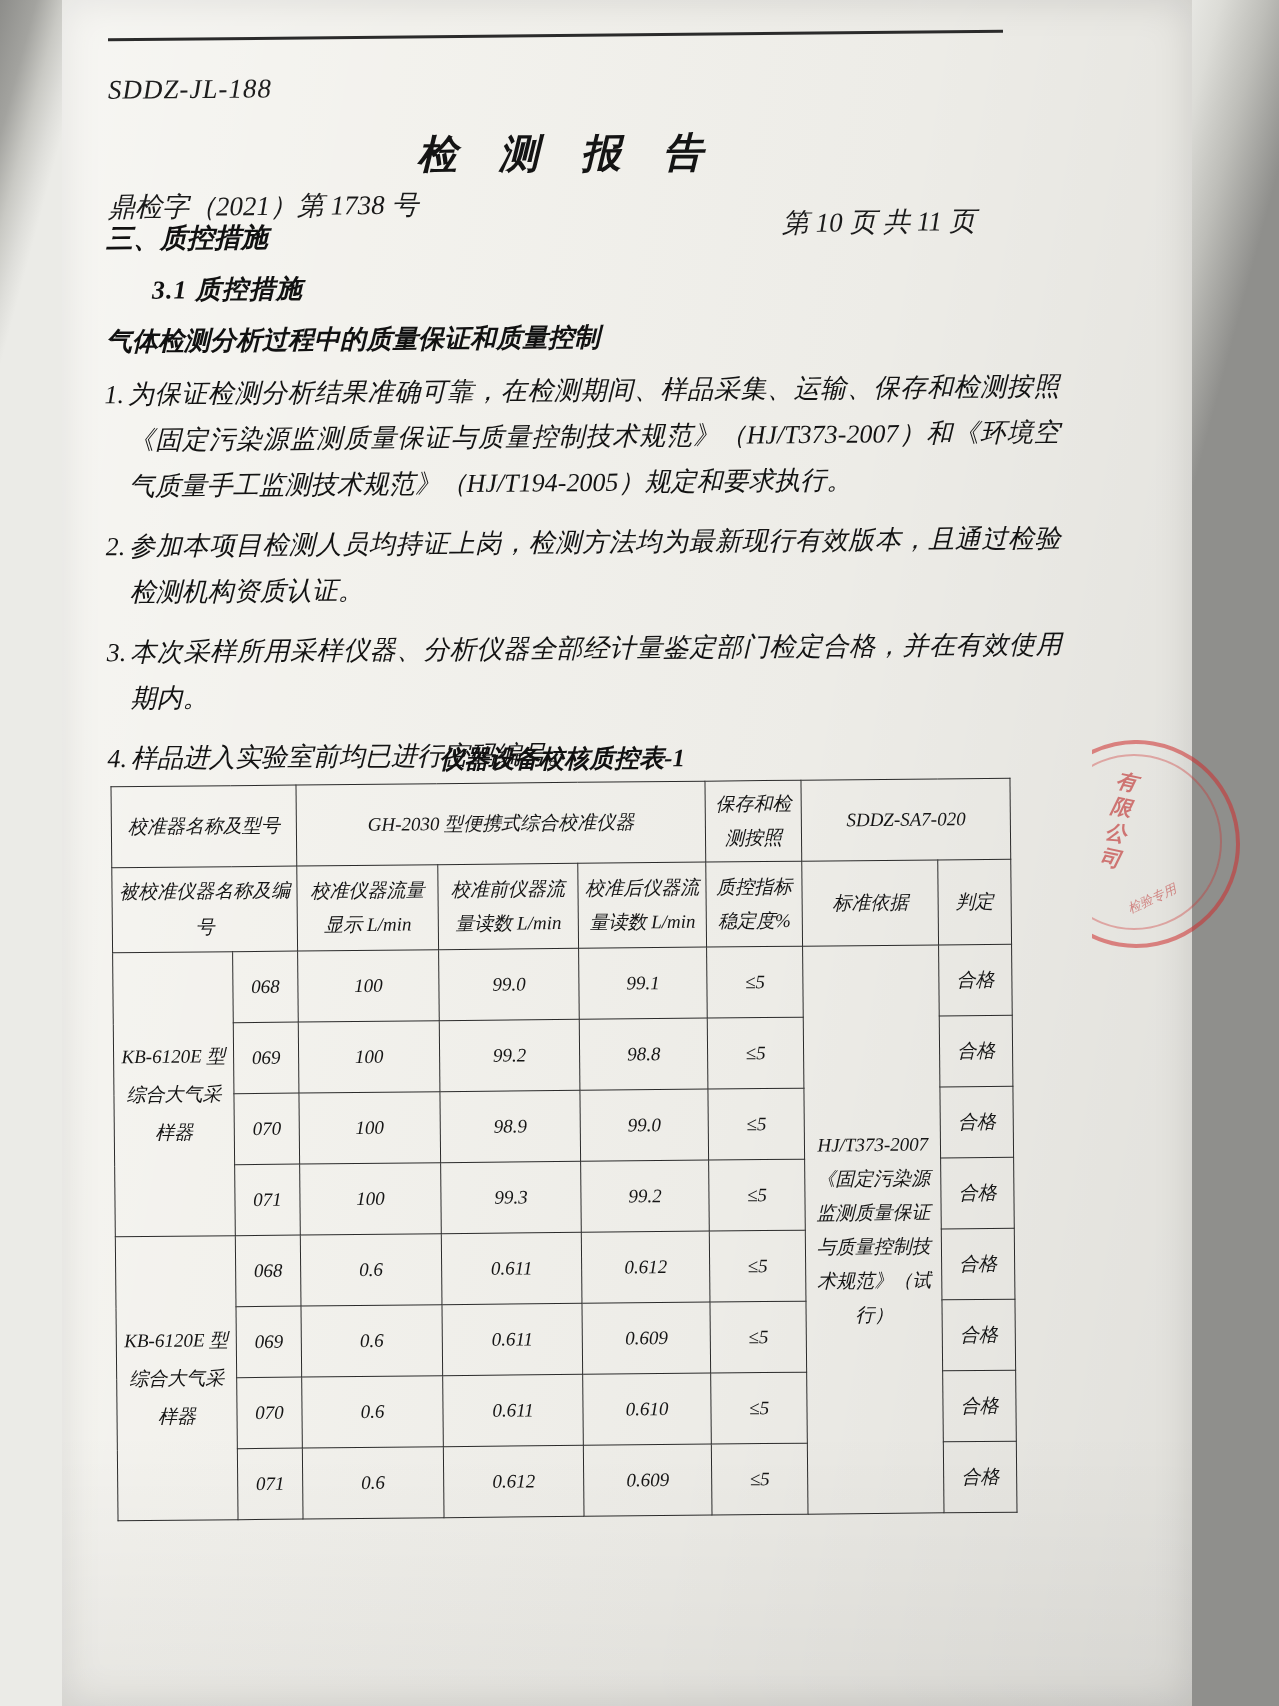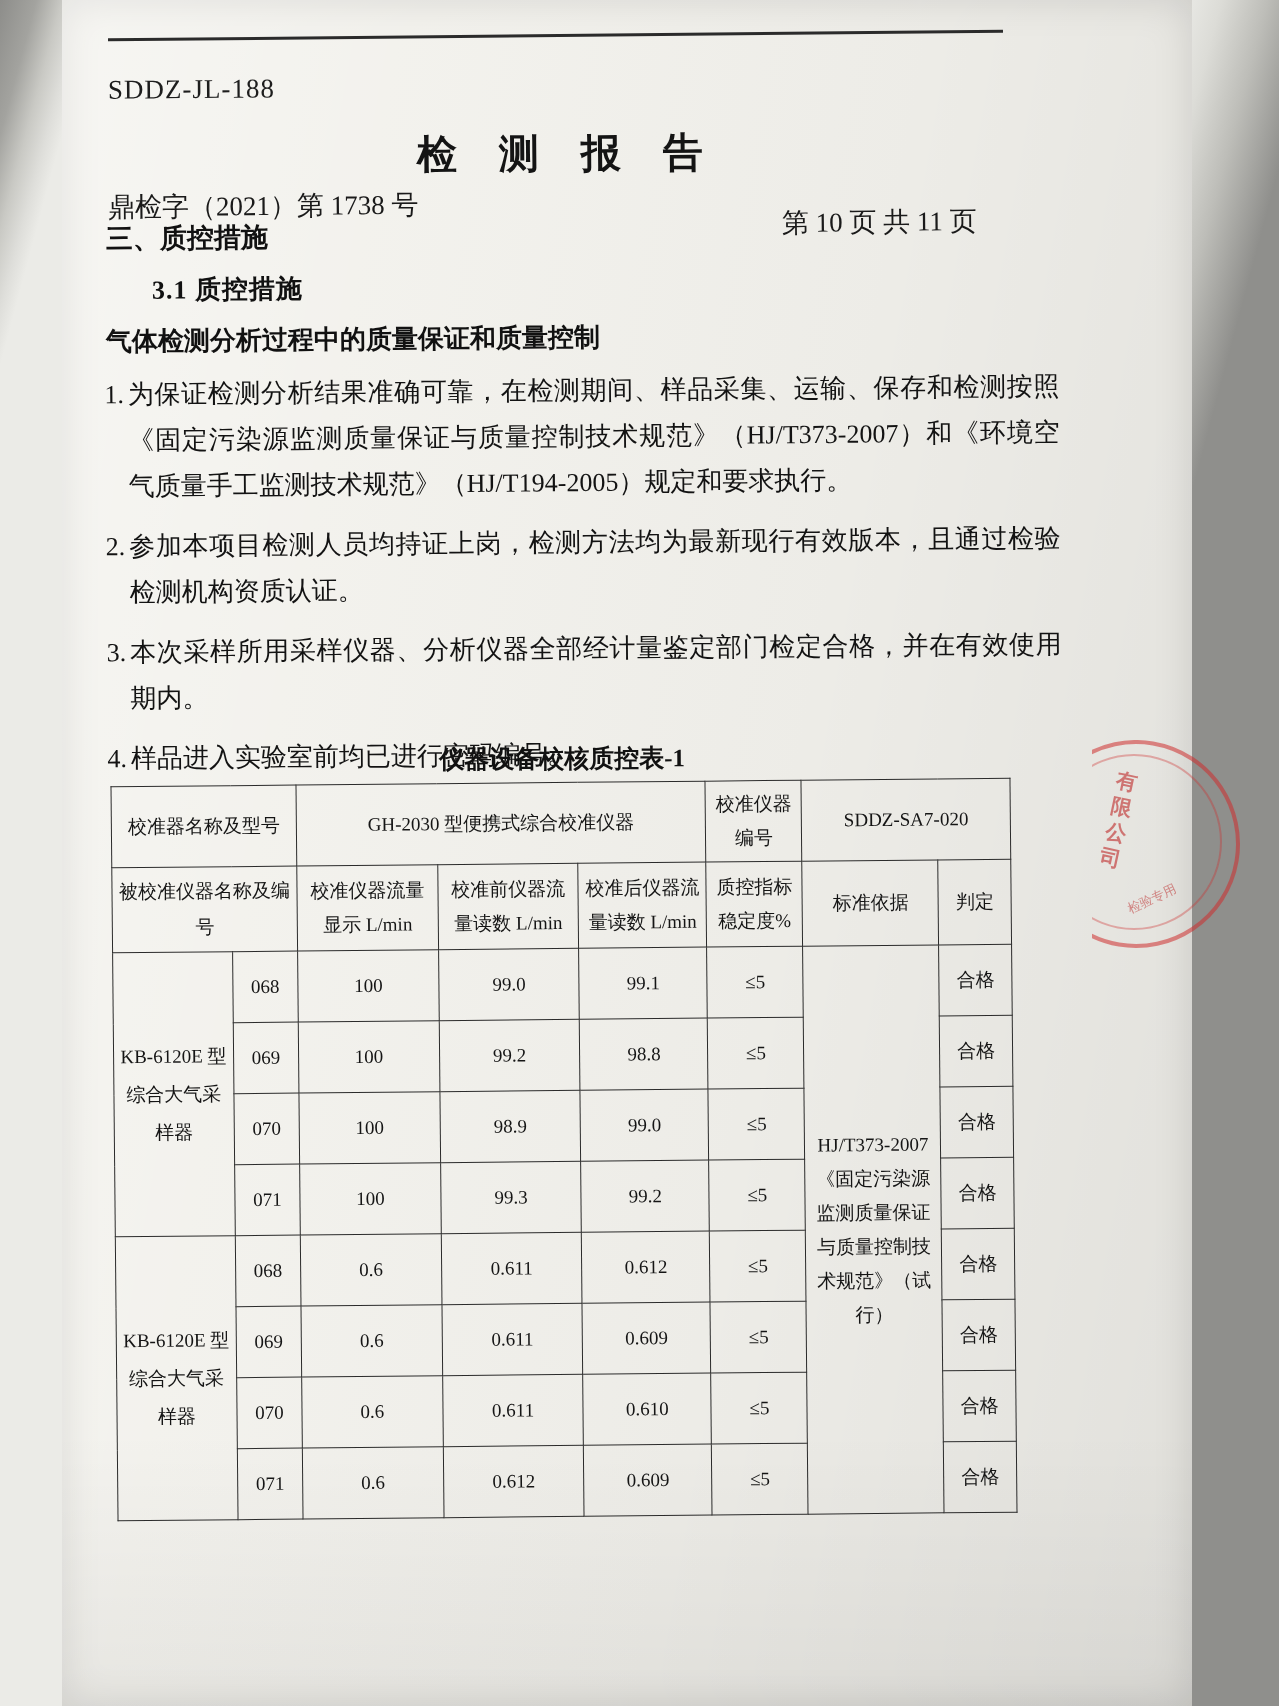--- a/index.html
+++ b/index.html
@@ -12,20 +12,21 @@
     height: 1706px;
     overflow: hidden;
     font-family: "Liberation Serif", serif;
   }
   
   .photo {
     position: relative;
     width: 1279px;
     height: 1706px;
     background: linear-gradient(105deg, #8d8d8a 0px, #a3a39f 35px, #c9c9c4 60px, #dededa 80px, #ebebe7 95px 1140px, #dcdcd7 1180px, #bdbdb8 1225px, #8f8f8c 1279px);
+    font-style: italic;
   }
   .paper {
     position: absolute;
     left: 62px;
     top: 0px;
     width: 1130px;
     height: 1706px;
     background: #f2f1ec;
     box-shadow: 0 0 40px rgba(0,0,0,0.12) inset;
   }
@@ -299,21 +300,21 @@
         <col style="width:155px">
         <col style="width:140px">
         <col style="width:105px">
         <col style="width:145px">
         <col style="width:80px">
       </colgroup>
       <tbody>
         <tr>
           <td class="head-cell" colspan="2">校准器名称及型号</td>
           <td class="head-cell" colspan="3">GH-2030 型便携式综合校准仪器</td>
-          <td class="head-cell">校准仪器编号</td>
+          <td class="head-cell">保存和检测按照</td>
           <td class="head-cell" colspan="2">SDDZ-SA7-020</td>
         </tr>
         <tr>
           <td class="head-cell left-head" colspan="2">被校准仪器名称及编号</td>
           <td class="head-cell">校准仪器流量显示 L/min</td>
           <td class="head-cell">校准前仪器流量读数 L/min</td>
           <td class="head-cell">校准后仪器流量读数 L/min</td>
           <td class="head-cell">质控指标稳定度%</td>
           <td class="head-cell">标准依据</td>
           <td class="head-cell">判定</td>

